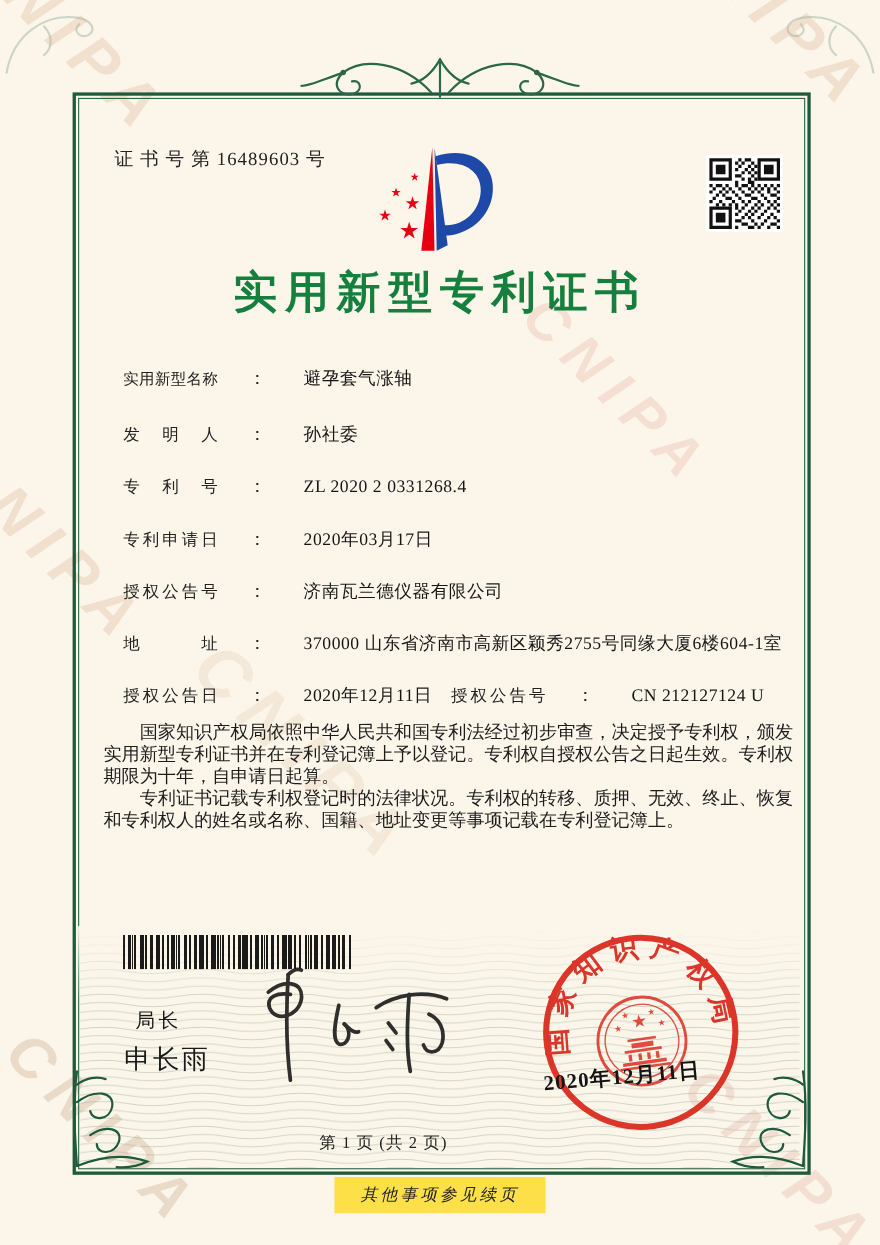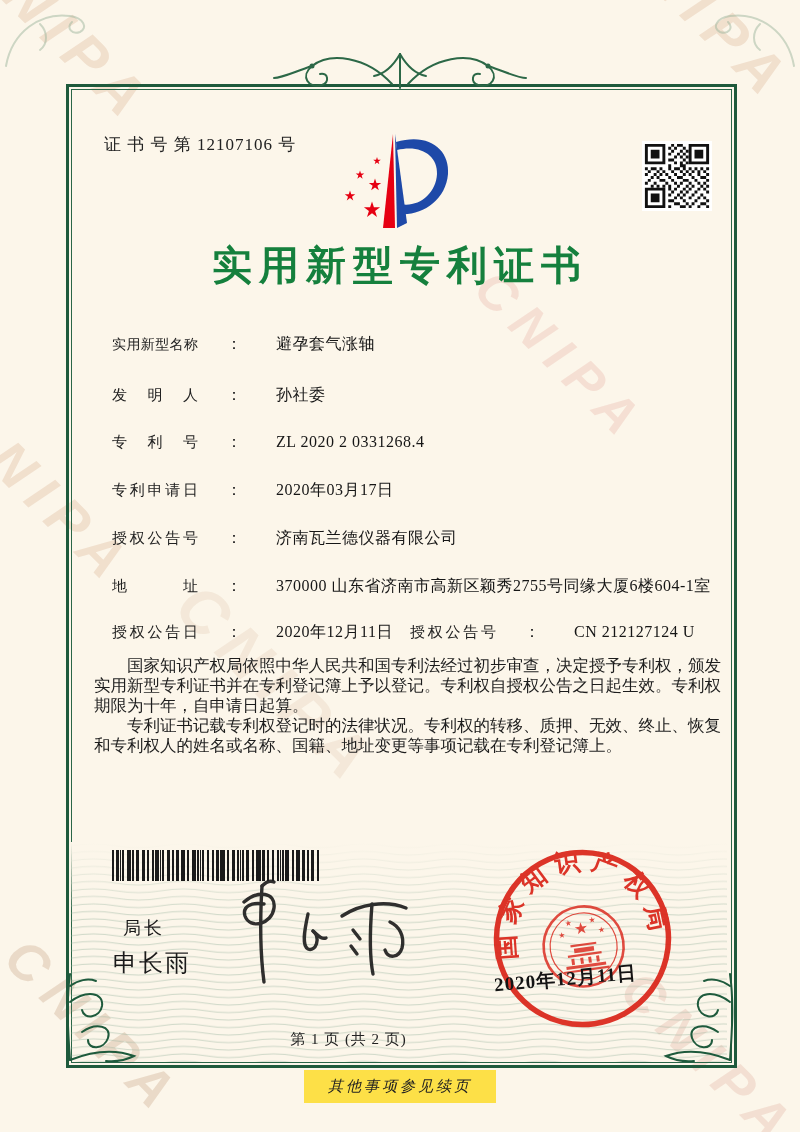--- a/index.html
+++ b/index.html
@@ -138,21 +138,21 @@
       <path d="M24,2 C20,30 22,60 24,88"></path>
       <path d="M24,30 C40,18 58,20 56,34 C54,46 38,48 36,38"></path>
       <path d="M36,60 C50,50 66,54 62,66 C58,78 42,78 42,68"></path>
       <path d="M24,88 C44,80 66,76 88,84 C80,88 70,90 60,89"></path>
       <path d="M24,14 C32,8 42,6 50,9"></path>
     </g>
   </svg>
 
   <div class="content">
 
-    <div class="cert-no">证 书 号 第 12107106 号</div>
+    <div class="cert-no">证 书 号 第 16489603 号</div>
 
     <svg class="logo" width="132" height="114" viewBox="0 0 132 114">
       <defs>
         <polygon id="st" points="0,-1 0.225,-0.31 0.951,-0.31 0.363,0.118 0.588,0.809 0,0.382 -0.588,0.809 -0.363,0.118 -0.951,-0.31 -0.225,-0.31"></polygon>
       </defs>
       <polygon points="67,10 57,104 69,104" fill="#e60012"></polygon>
       <polygon points="69,10 71,104 81,99" fill="#1e49a8"></polygon>
       <path d="M70,18 C103,8 124,26 122,50 C120,76 96,92 74,90 C73,87 73,84 74,80 C92,84 110,70 111,50 C112,32 95,20 71,26 Z" fill="#1e49a8"></path>
       <g fill="#e60012">
         <use href="#st" transform="translate(51,37) scale(4)"></use>

